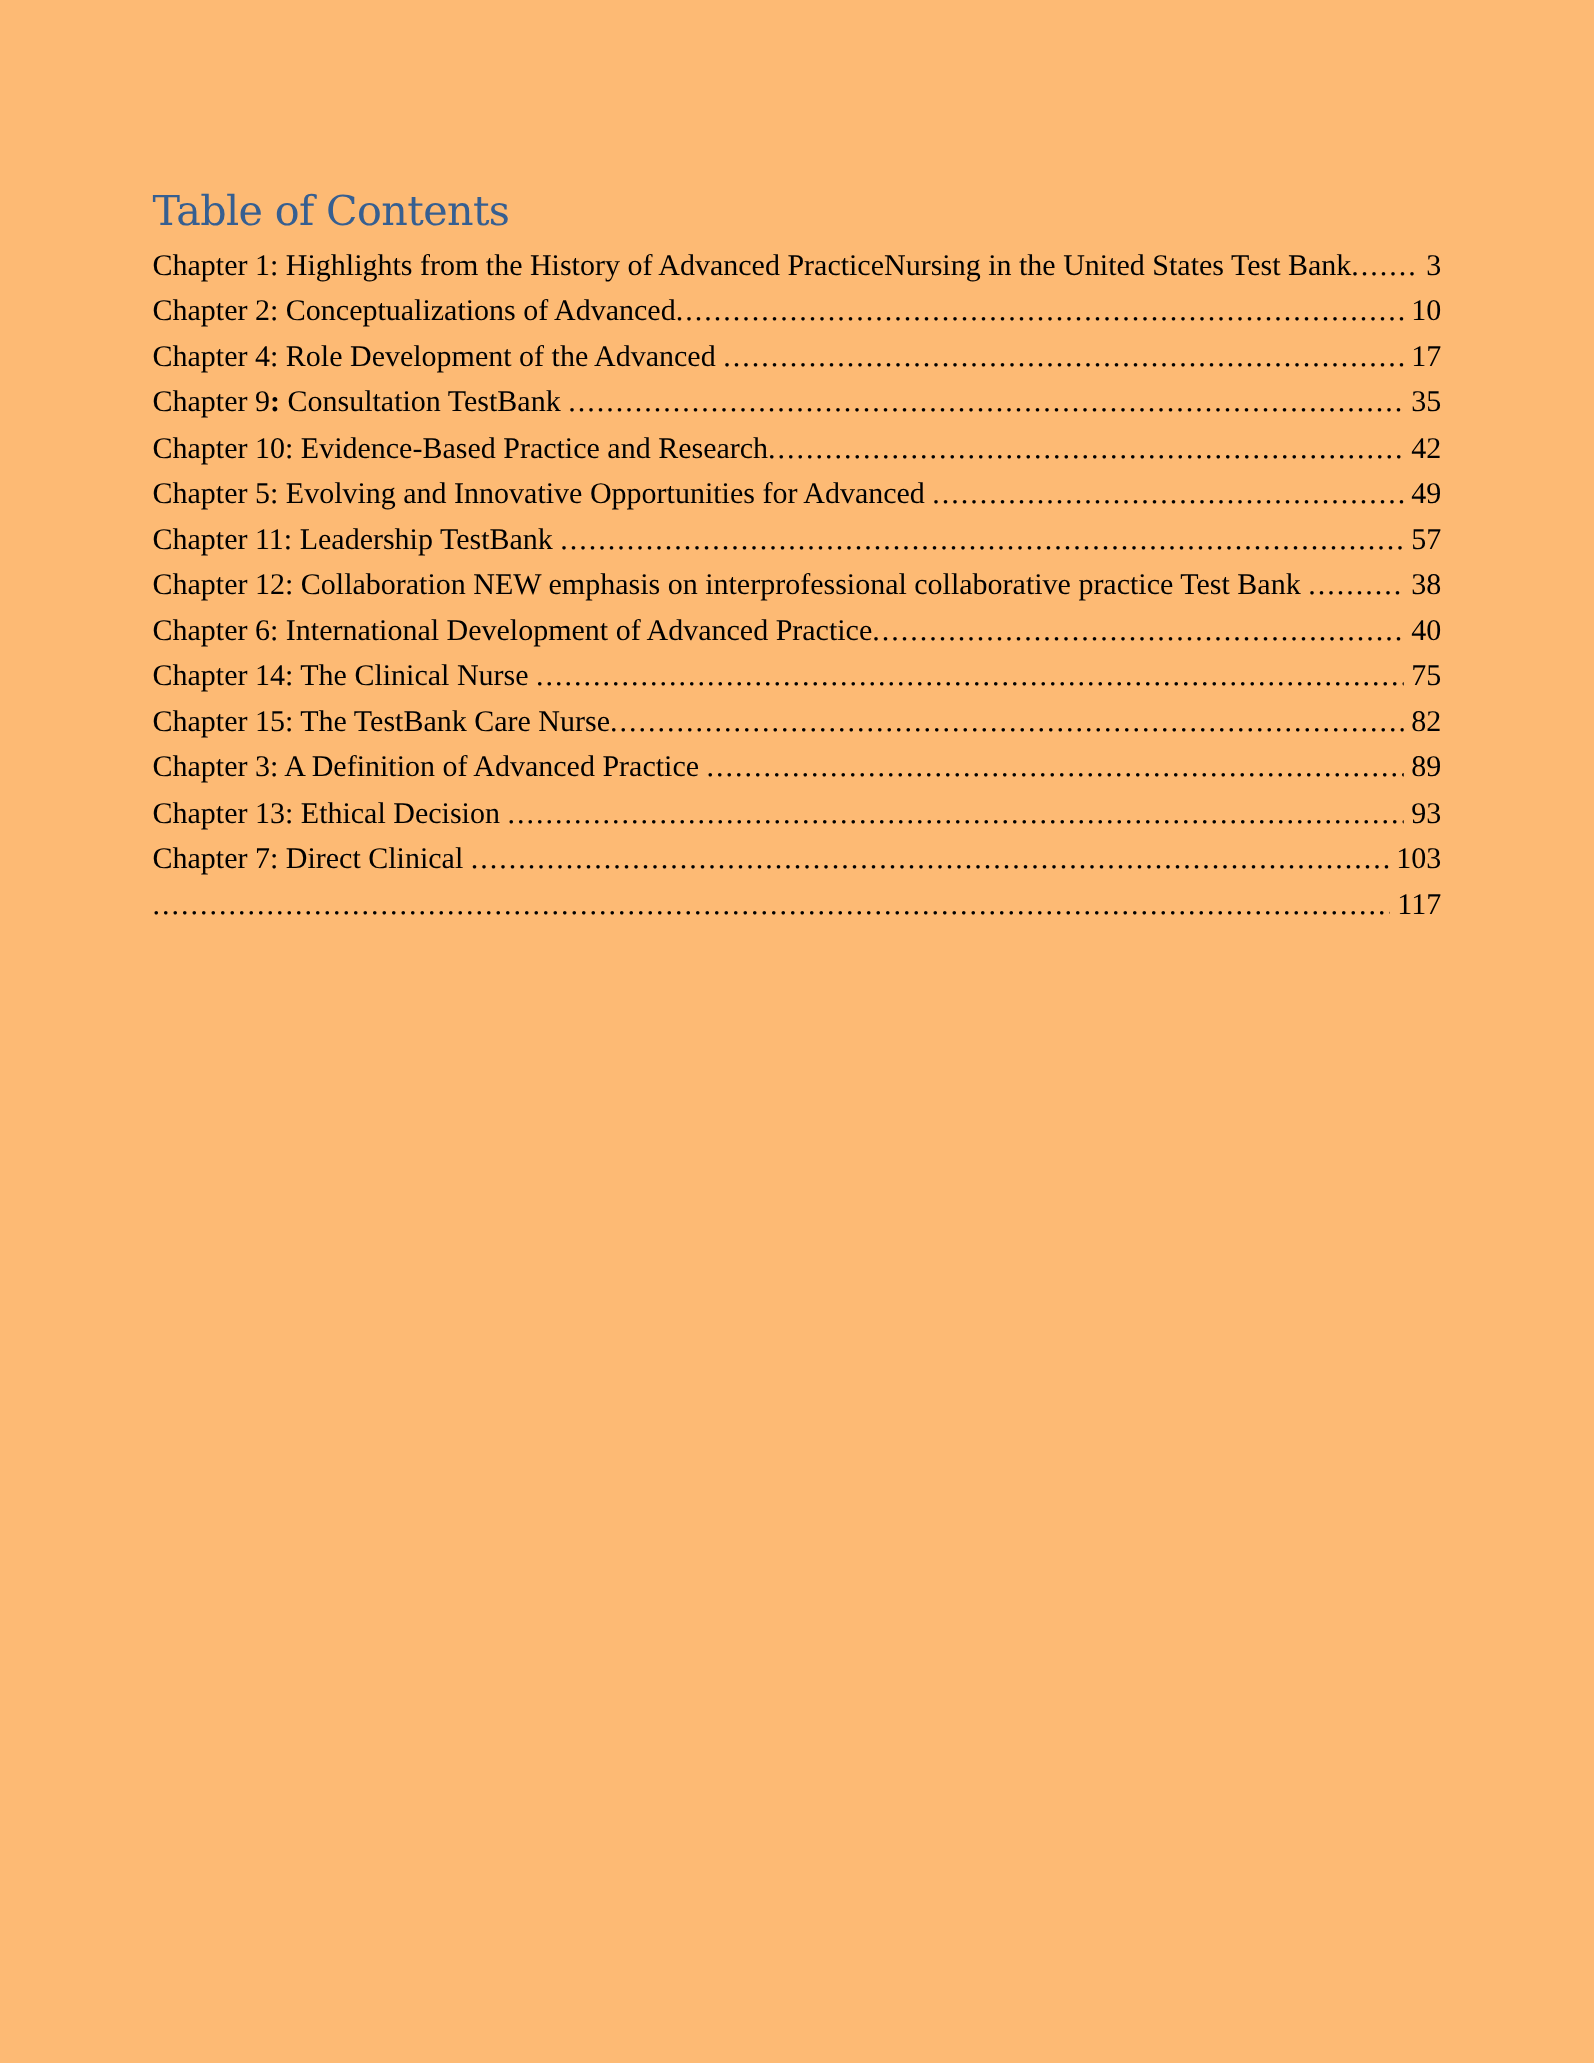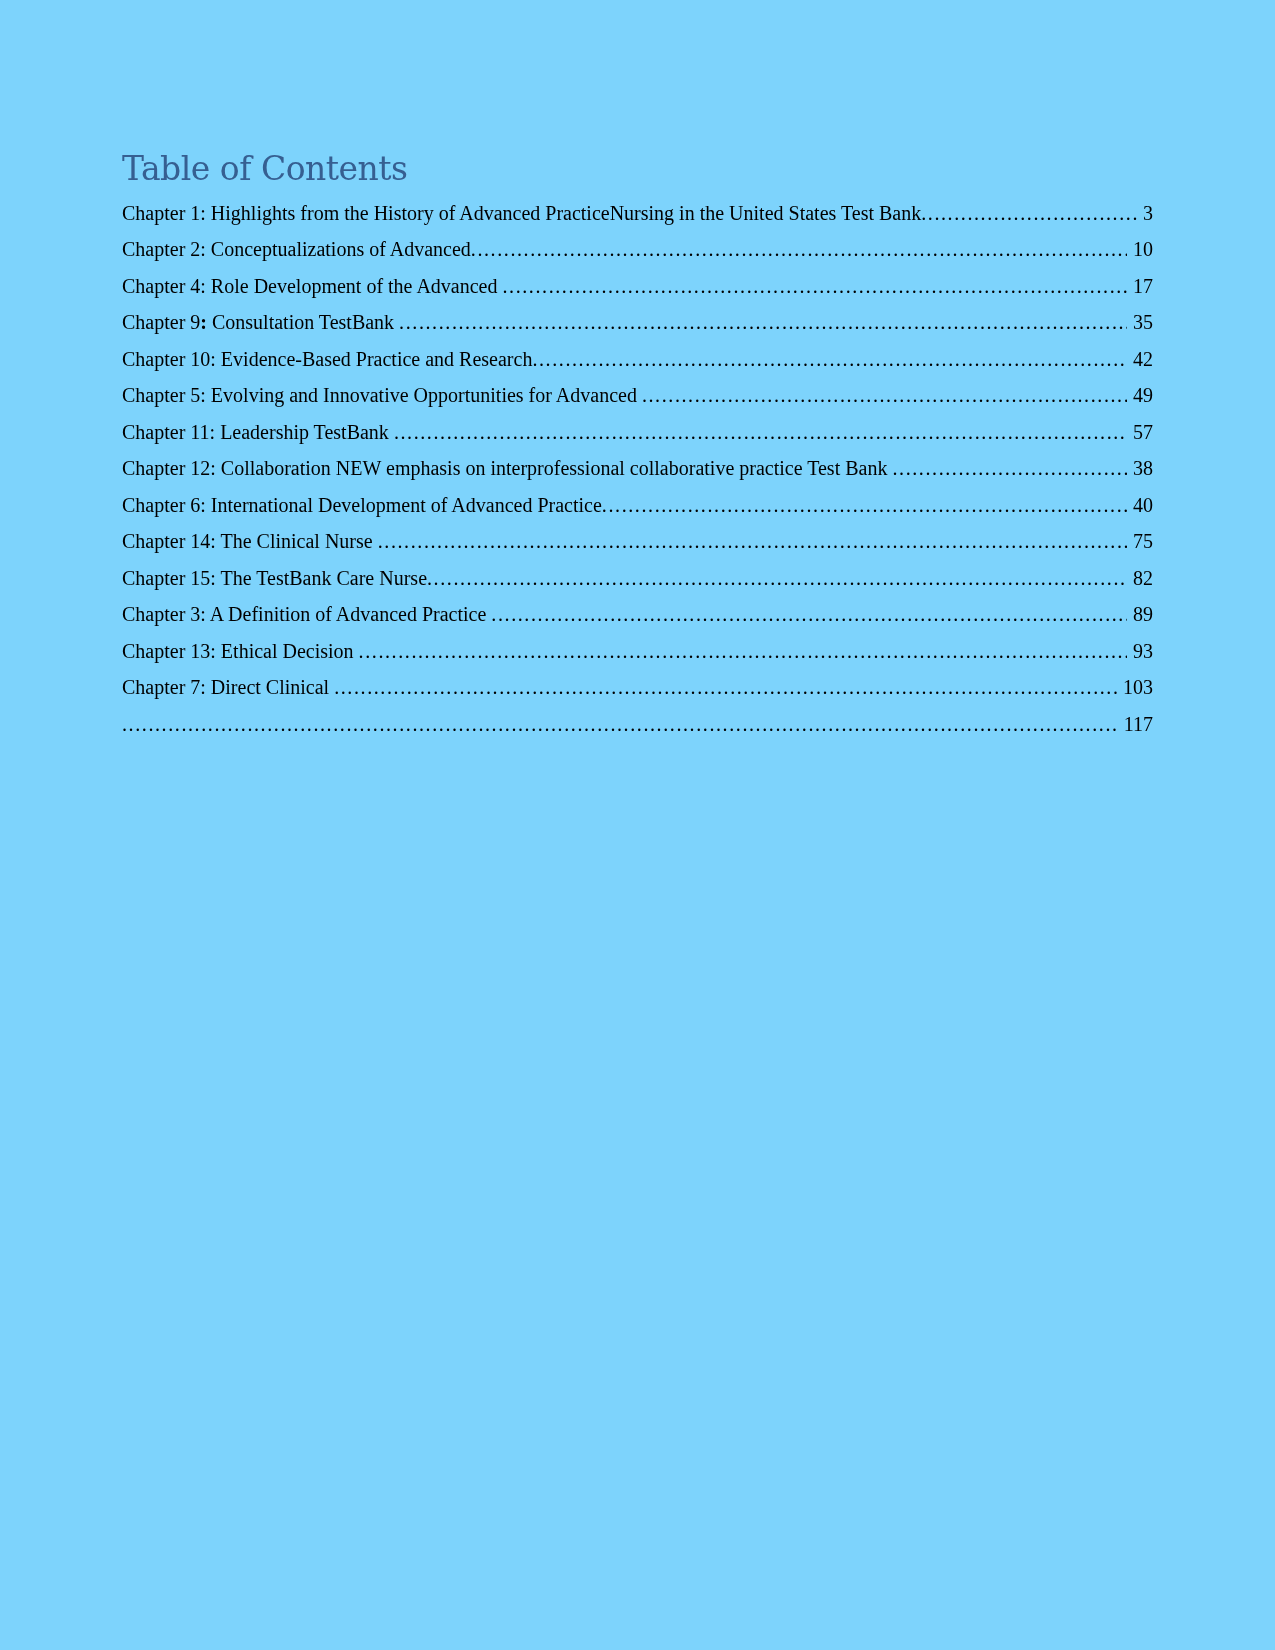--- a/index.html
+++ b/index.html
@@ -11,40 +11,40 @@
     width: 1275px;
     height: 1650px;
     font-family: "Liberation Serif", serif;
     color: #000000;
   }
   .page {
     box-sizing: border-box;
     width: 1275px;
     height: 1650px;
     padding: 150px 122px 0 122px;
-    background: #7dd3fc;
+    background: #fdba74;
     overflow: hidden;
   }
   .toc-heading {
     margin: 0 0 7px 0;
     font-family: "DejaVu Serif", serif;
     font-weight: 400;
     font-size: 33px;
     line-height: 1.15;
     letter-spacing: -0.5px;
     color: #365F91;
   }
   .toc-list {
     width: 100%;
   }
   .toc-row {
     display: flex;
     align-items: baseline;
     line-height: 36.5px;
-    font-size: 20px;
+    font-size: 24px;
     cursor: default;
   }
   .toc-title {
     white-space: pre;
     flex: 0 0 auto;
   }
   .toc-leader {
     flex: 1 1 auto;
     overflow: hidden;
     white-space: nowrap;

